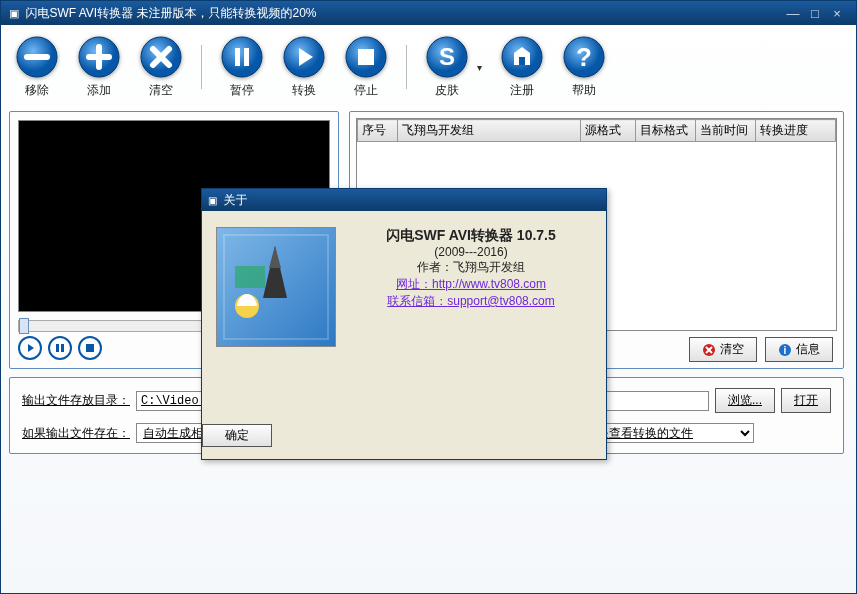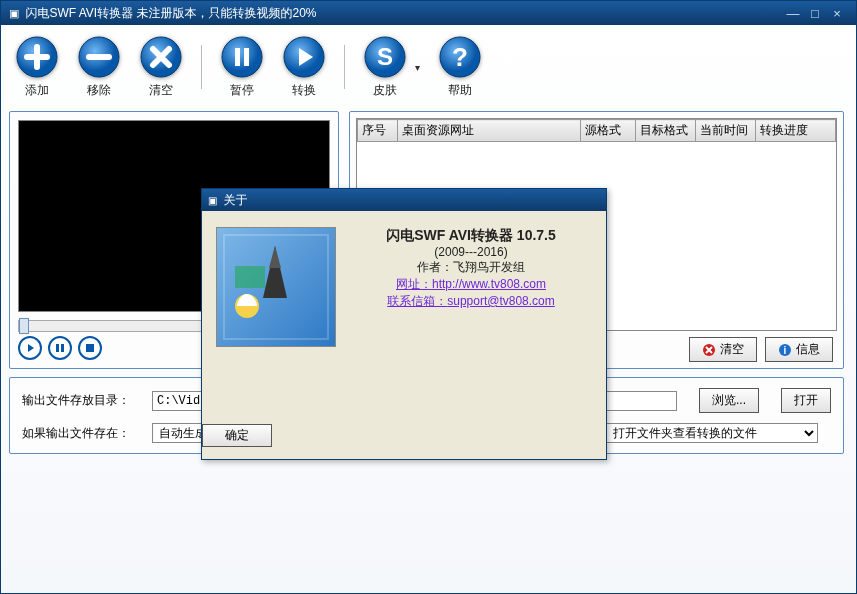--- a/index.html
+++ b/index.html
@@ -24,21 +24,21 @@
 .pctrls { display:flex; gap:6px; }
 .pctrls svg { width:24px; height:24px; cursor:pointer; }
 .list-panel { flex:1; border:1px solid #5e8cc0; border-radius:2px; background:#fdfdfd; padding:6px; display:flex; flex-direction:column; overflow:hidden; }
 .tblwrap { flex:1; border:1px solid #888; background:#fff; overflow:hidden; }
 table { width:100%; border-collapse:collapse; font-size:12px; }
 th { background:linear-gradient(#f4f4f4,#dcdcdc); border:1px solid #999; padding:2px 4px; font-weight:normal; text-align:left; height:18px; }
 .listbtns { display:flex; justify-content:flex-end; gap:8px; margin-top:6px; padding-right:4px; align-items:center; }
 .btn { border:1px solid #555; background:linear-gradient(#fdfdfd,#e2e2e2); padding:3px 12px; font-size:12px; cursor:pointer; display:flex; align-items:center; gap:4px; }
 .btn svg { width:14px; height:14px; }
 .outpanel { border:1px solid #5e8cc0; border-radius:2px; padding:10px 12px; background:#fdfdfd; display:flex; flex-direction:column; gap:10px; font-size:12px; }
-.frow { display:flex; align-items:center; gap:22px; }
+.frow { display:flex; align-items:center; gap:6px;text-decoration:underline; }
 .frow label { white-space:nowrap; }
 .tin { border:1px solid #888; padding:2px 4px; font-size:12px; font-family:"Courier New",monospace; }
 .sel { border:1px solid #888; padding:1px 2px; font-size:12px; background:#fff; }
 .status { height:22px; border-top:1px solid #aaa; background:#eee; font-size:12px; padding:3px 8px; color:#333; }
 
 .modal { position:absolute; left:201px; top:188px; width:406px; height:272px; border:1px solid #0a3c6e; background:#ece9d8; box-shadow:2px 2px 6px rgba(0,0,0,.3); display:flex; flex-direction:column; }
 .mtitle { height:22px; background:linear-gradient(#1a5a9e,#0d3a6a); color:#fff; font-size:12px; display:flex; align-items:center; padding:0 6px; }
 .mtitle .tbicon { margin-right:6px; font-size:10px; }
 .mbody { flex:1; padding:16px 14px 8px 14px; display:flex; gap:14px; }
 .mimg { width:120px; height:120px; border:1px solid #888; background:linear-gradient(135deg,#7fb8e8,#2d78c4); position:relative; overflow:hidden; }
@@ -59,70 +59,85 @@
     <span>闪电SWF AVI转换器    未注册版本，只能转换视频的20%</span>
     <span class="spacer"></span>
     <span class="wbtn">—</span>
     <span class="wbtn">□</span>
     <span class="wbtn">×</span>
   </div>
 
   <div class="toolbar">
     <div class="tbtn">
       <svg class="circ" viewBox="0 0 44 44">
+          <circle cx="22" cy="22" r="20" fill="url(#g1)" stroke="#033a70"></circle>
+          <path d="M12 22h20" stroke="#fff" stroke-width="6" stroke-linecap="round"></path>
+        </svg>
+      <span>移除</span>
+    </div>
+    <div class="tbtn">
+      <svg class="circ" viewBox="0 0 44 44">
           <defs>
             <radialGradient id="g1" cx=".4" cy=".35">
               <stop offset="0" stop-color="#6fb7f5"></stop>
               <stop offset="1" stop-color="#0757a8"></stop>
             </radialGradient>
           </defs>
           <circle cx="22" cy="22" r="20" fill="url(#g1)" stroke="#033a70"></circle>
           <path d="M22 12v20M12 22h20" stroke="#fff" stroke-width="6" stroke-linecap="round"></path>
         </svg>
       <span>添加</span>
     </div>
     <div class="tbtn">
       <svg class="circ" viewBox="0 0 44 44">
           <circle cx="22" cy="22" r="20" fill="url(#g1)" stroke="#033a70"></circle>
-          <path d="M12 22h20" stroke="#fff" stroke-width="6" stroke-linecap="round"></path>
-        </svg>
-      <span>移除</span>
-    </div>
-    <div class="tbtn">
-      <svg class="circ" viewBox="0 0 44 44">
-          <circle cx="22" cy="22" r="20" fill="url(#g1)" stroke="#033a70"></circle>
           <path d="M14 14l16 16M30 14L14 30" stroke="#fff" stroke-width="6" stroke-linecap="round"></path>
         </svg>
       <span>清空</span>
     </div>
     <div class="tsep"></div>
     <div class="tbtn">
       <svg class="circ" viewBox="0 0 44 44">
           <circle cx="22" cy="22" r="20" fill="url(#g1)" stroke="#033a70"></circle>
           <rect x="15" y="13" width="5" height="18" fill="#fff"></rect>
           <rect x="24" y="13" width="5" height="18" fill="#fff"></rect>
         </svg>
       <span>暂停</span>
     </div>
     <div class="tbtn">
       <svg class="circ" viewBox="0 0 44 44">
           <circle cx="22" cy="22" r="20" fill="url(#g1)" stroke="#033a70"></circle>
           <path d="M17 13l14 9-14 9z" fill="#fff"></path>
         </svg>
       <span>转换</span>
     </div>
+    <div class="tbtn">
+      <svg class="circ" viewBox="0 0 44 44">
+          <circle cx="22" cy="22" r="20" fill="url(#g1)" stroke="#033a70"></circle>
+          <rect x="14" y="14" width="16" height="16" fill="#fff"></rect>
+        </svg>
+      <span>停止</span>
+    </div>
     <div class="tsep"></div>
     <div class="tbtn">
       <svg class="circ" viewBox="0 0 44 44">
           <circle cx="22" cy="22" r="20" fill="url(#g1)" stroke="#033a70"></circle>
           <text x="22" y="30" text-anchor="middle" font-size="24" fill="#fff" font-weight="bold">S</text>
         </svg>
       <span>皮肤</span>
     </div>
     <span class="dropind">▾</span>
+    <div class="tbtn">
+      <svg class="circ" viewBox="0 0 44 44">
+          <circle cx="22" cy="22" r="20" fill="url(#g1)" stroke="#033a70"></circle>
+          <path d="M14 30V18l8-6 8 6v12z" fill="#fff"></path>
+          <rect x="19" y="22" width="6" height="8" fill="#0757a8"></rect>
+        </svg>
+      <span>注册</span>
+    </div>
     <div class="tbtn">
       <svg class="circ" viewBox="0 0 44 44">
           <circle cx="22" cy="22" r="20" fill="url(#g1)" stroke="#033a70"></circle>
           <text x="22" y="31" text-anchor="middle" font-size="26" fill="#fff" font-weight="bold">?</text>
         </svg>
       <span>帮助</span>
     </div>
   </div>
 
   <div class="content">
@@ -147,21 +162,21 @@
               <rect x="8" y="8" width="8" height="8" fill="#0757a8"></rect>
             </svg>
         </div>
       </div>
       <div class="list-panel">
         <div class="tblwrap">
           <table>
             <tbody>
                 <tr>
               <th style="width:40px">序号</th>
-              <th>桌面资源网址</th>
+              <th>飞翔鸟开发组</th>
               <th style="width:55px">源格式</th>
               <th style="width:60px">目标格式</th>
               <th style="width:60px">当前时间</th>
               <th style="width:80px">转换进度</th>
             </tr>
           </tbody>
             </table>
         </div>
         <div class="listbtns">
           <div class="btn">

